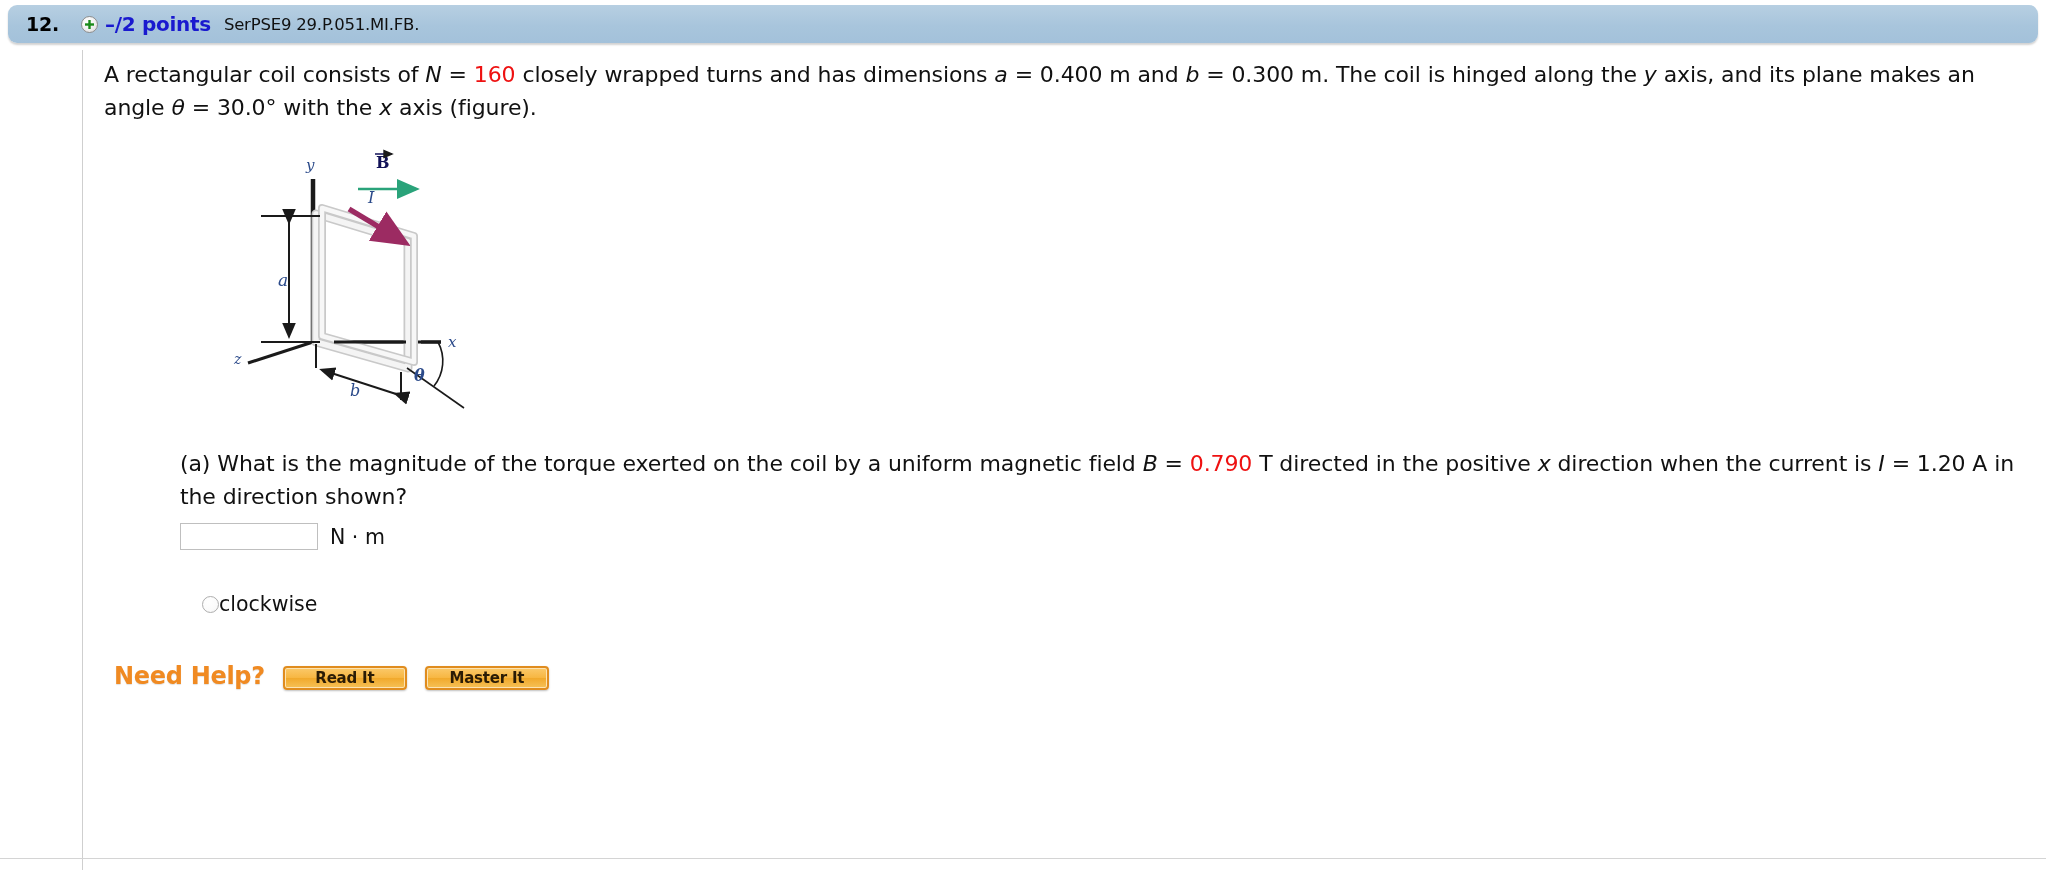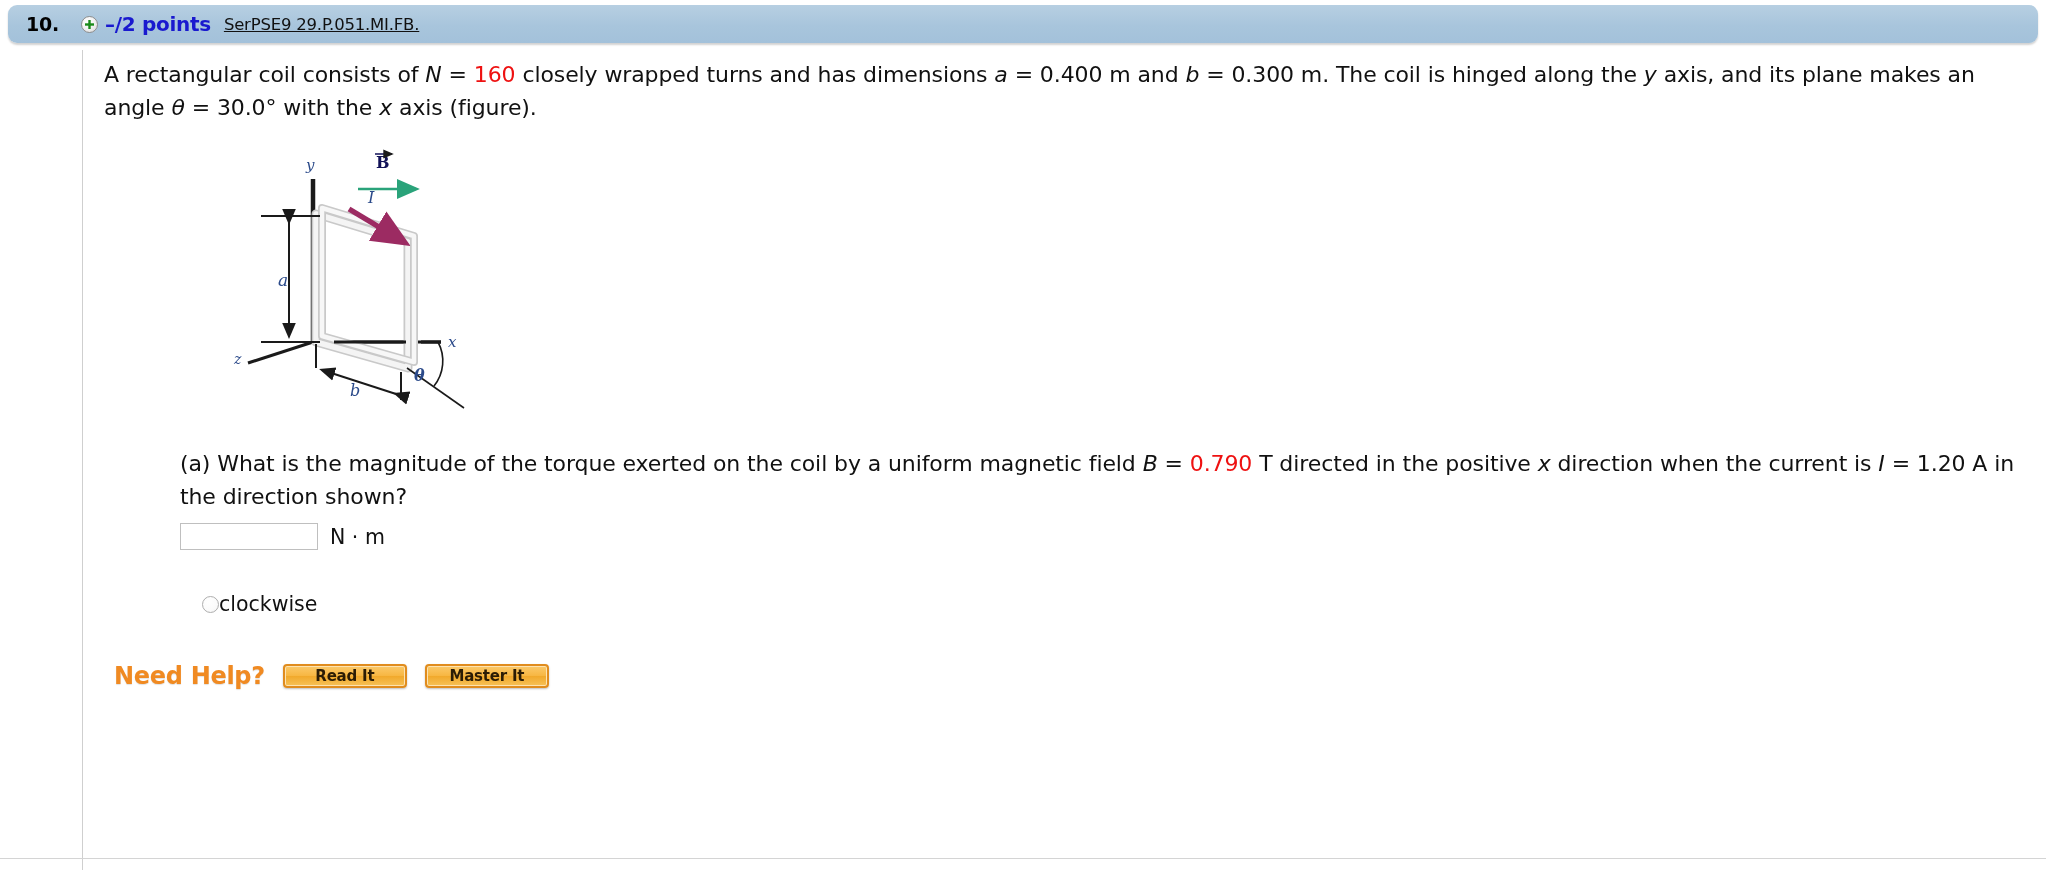--- a/index.html
+++ b/index.html
@@ -56,21 +56,20 @@
     font-weight: bold;
     font-size: 20px;
     margin-left: 7px;
     letter-spacing: -0.3px;
   }
   .qcode {
     font-size: 16.5px;
     color: #111;
     margin-left: 13px;
     letter-spacing: -0.2px;
-    text-decoration: underline;
   }
   .header-right {
     margin-left: auto;
     display: flex;
     align-items: center;
     gap: 9px;
   }
   .note-icon {
     width: 16px;
     height: 20px;
@@ -189,21 +188,21 @@
   }
   .radio-label {
     font-size: 20.5px;
     color: #111;
     cursor: pointer;
   }
 
   
   .needhelp-row {
     display: flex;
-    align-items: center;
+    align-items: flex-end;
     margin-top: 46px;
     margin-left: 10px;
     gap: 18px;
   }
   .needhelp-label {
     color: #f08a22;
     font-weight: bold;
     font-size: 24px;
     letter-spacing: -0.3px;
     text-shadow: 0 1px 1px rgba(0,0,0,0.12);
@@ -224,21 +223,21 @@
     cursor: pointer;
     box-sizing: border-box;
     padding: 0 14px;
     letter-spacing: -0.2px;
   }
 </style>
 </head>
 <body>
 
 <div class="qheader">
-  <span class="qnum">10.</span>
+  <span class="qnum">12.</span>
 
   <span class="plus-icon">
     <svg width="11" height="11" viewBox="0 0 11 11" aria-hidden="true">
       <rect x="4.3" y="1" width="2.4" height="9" fill="#1a8a1a"></rect>
       <rect x="1" y="4.3" width="9" height="2.4" fill="#1a8a1a"></rect>
     </svg>
   </span>
 
   <span class="points">–/2 points</span>
   <span class="qcode">SerPSE9 29.P.051.MI.FB.</span>

